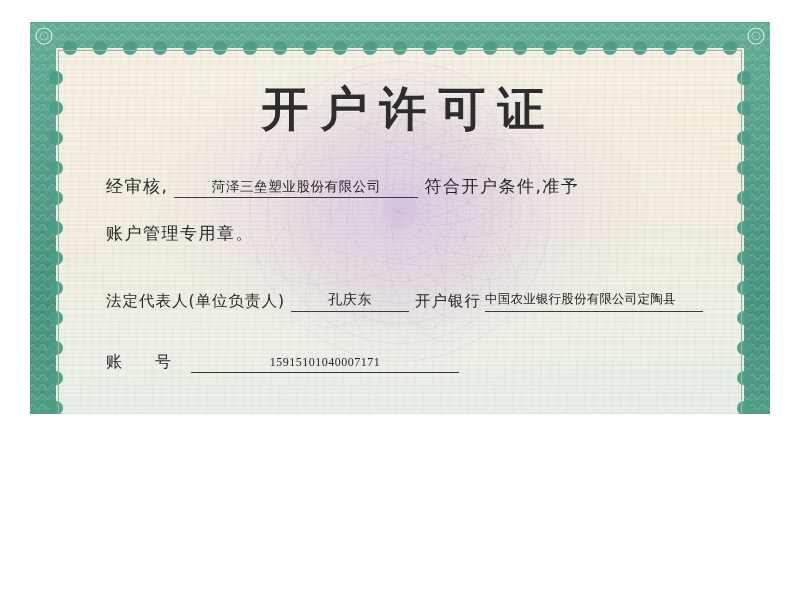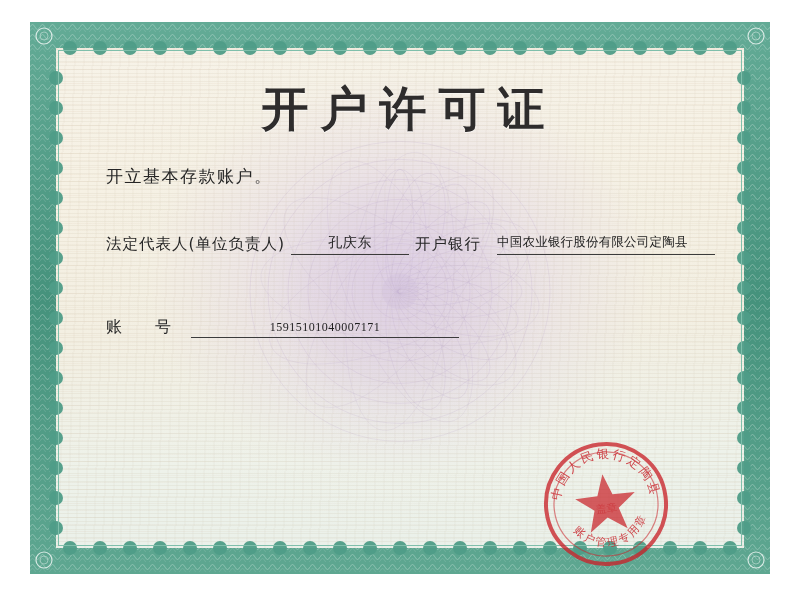--- a/index.html
+++ b/index.html
@@ -13,21 +13,21 @@
   #page {
     position: relative;
     width: 800px; height: 600px;
     background: #ffffff;
   }
 
   
   .cert {
     position: absolute;
     left: 30px; top: 22px;
-    width: 740px; height: 552px;
+    width: 740px; height: 392px;
     background:
       radial-gradient(ellipse at 50% 46%, rgba(226,212,234,0.85) 0%, rgba(226,214,232,0.45) 26%, rgba(240,238,230,0.15) 48%, rgba(255,255,255,0) 64%),
       linear-gradient(178deg, #f7f3e9 0%, #f6f1e4 30%, #f3efe2 55%, #eef2ea 78%, #e9f0ea 100%);
     overflow: hidden;
   }
 
   
   .fibers {
     position: absolute; inset: 0;
     background-image:
@@ -136,33 +136,33 @@
     padding-left: 18px;
     font-size: 15.5px;
     color: #262626;
     letter-spacing: 1px;
   }
   .fill-rep { width: 118px; font-size: 14px; }
   .bank-label { white-space: nowrap; }
   .bank-fill {
     position: relative;
     width: 218px;
-    margin-left: 16px;
+    margin-left: 4px;
     border-bottom: 1px solid #3b3b3b;
     font-size: 12.5px;
     line-height: 1.35;
     letter-spacing: .2px;
     color: #1f1f1f;
     padding-bottom: 1px;
     text-align: left;
   }
   .bank-fill .l2 { display: block; }
 
   .row-acct {
-    margin-top: 62px;
+    margin-top: 40px;
     display: flex;
     align-items: flex-end;
     padding-left: 18px;
     font-size: 16px;
     letter-spacing: 1px;
     color: #262626;
   }
   .acct-label { letter-spacing: 14px; }
   .fill-acct { width: 268px; font-size: 12px; letter-spacing: .5px; font-family: Liberation Serif, serif; }
 
@@ -403,22 +403,27 @@
       </g>
 
       <rect x="28.5" y="28.5" width="683" height="495" fill="none" stroke="#7fbfab" stroke-width="1"></rect>
     </svg>
 
     <div class="content">
 
       <div class="title">开户许可证</div>
 
 
-
-      <div class="para2">开立基本存款账户。</div>
+      <div class="para">
+        <span class="seg">经审核,</span>
+        <span class="fill fill-company">菏泽三垒塑业股份有限公司</span>
+        <span class="seg">符合开户条件,准予</span>
+      </div>
+
+      <div class="para2">账户管理专用章。</div>
 
       <div class="row-rep">
         <span class="seg">法定代表人(单位负责人)</span>
         <span class="fill fill-rep">孔庆东</span>
         <span class="seg bank-label">开户银行</span>
         <span class="bank-fill">
           <span class="l1">中国农业银行股份有限公司定陶县</span>
         </span>
       </div>
 

